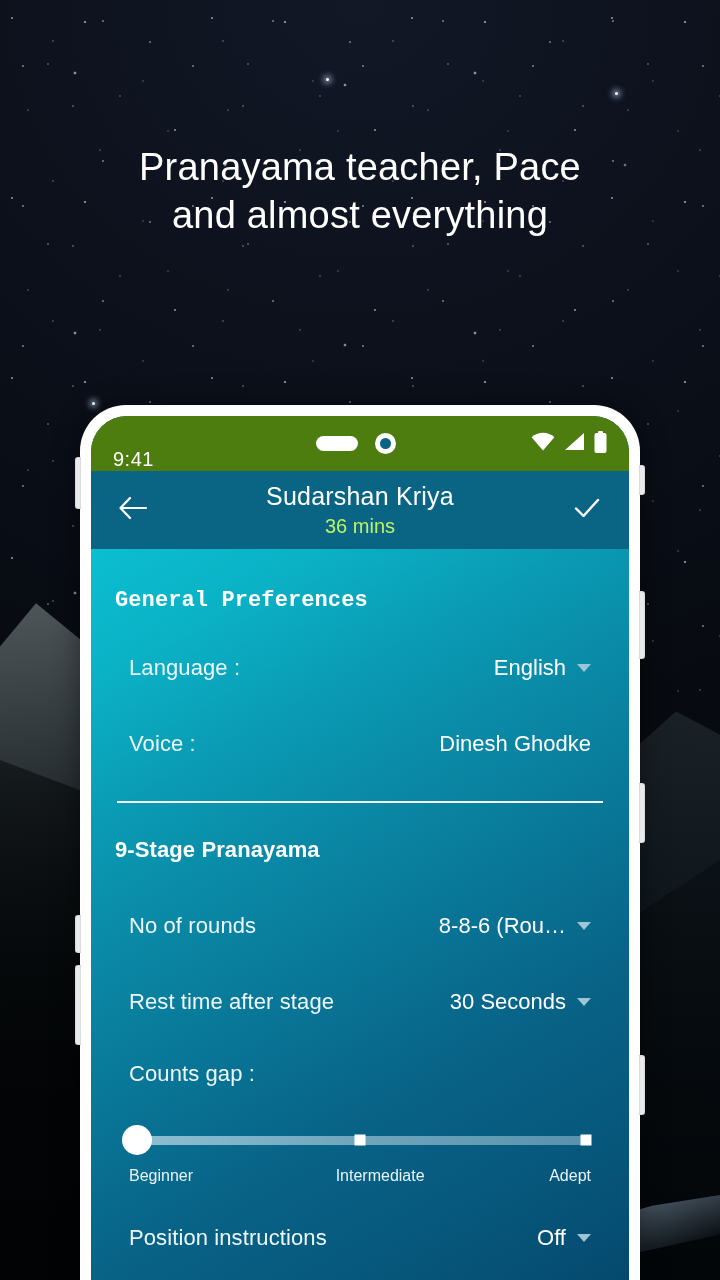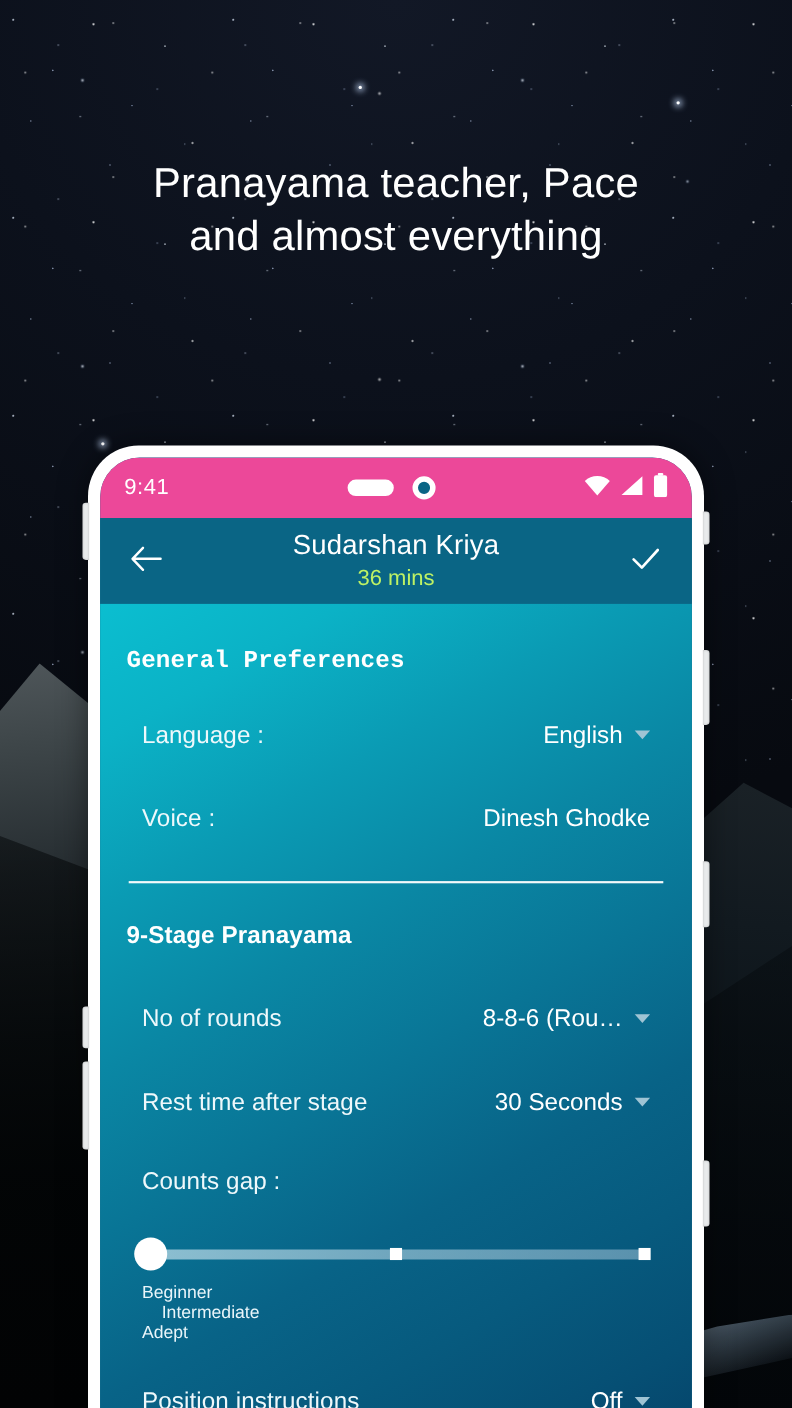--- a/index.html
+++ b/index.html
@@ -156,23 +156,23 @@
     height: 889px;
     border-radius: 36px 36px 0 0;
     overflow: hidden;
     background: #0a6585;
   }
 
   
   .statusbar {
     position: relative;
     height: 55px;
-    background: #ec4899;
-    display: flex;
-    align-items: center;
+    background: #4d7c0f;
+    display: flex;
+    align-items: flex-end;
     padding: 0 22px;
     color: #ffffff;
   }
   .clock {
     font-size: 20px;
     font-weight: 400;
     letter-spacing: .5px;
   }
   .notch-group {
     position: absolute;
@@ -329,21 +329,20 @@
     transform: translate(-50%, -50%);
     width: 30px; height: 30px;
     border-radius: 50%;
     background: #ffffff;
     cursor: pointer;
   }
   .slider-labels {
     display: flex;
     justify-content: space-between;
     margin-top: 12px;
-    flex-direction: column;
   }
   .slider-labels span {
     color: #e9f5fa;
     font-size: 16px;
     font-weight: 400;
   }
   .slider-labels span:nth-child(2) { margin-left: 18px; }
 </style>
 </head>
 <body>

